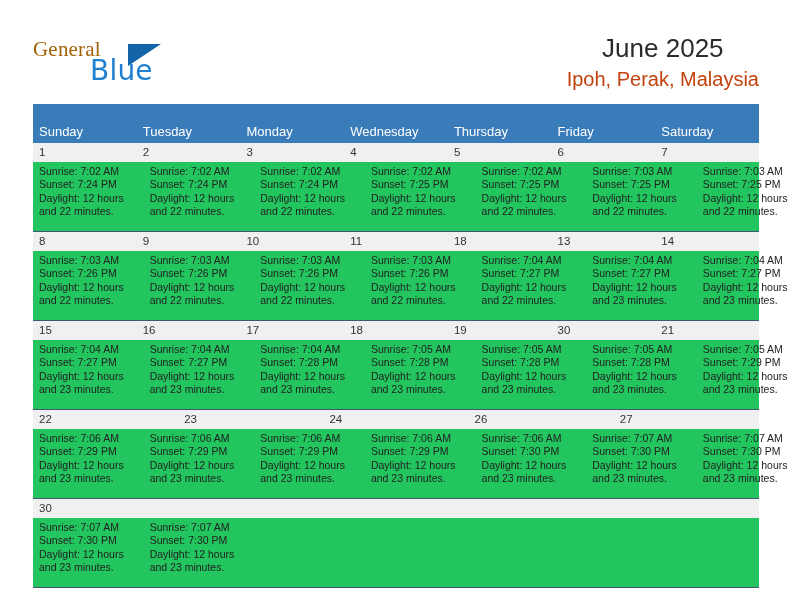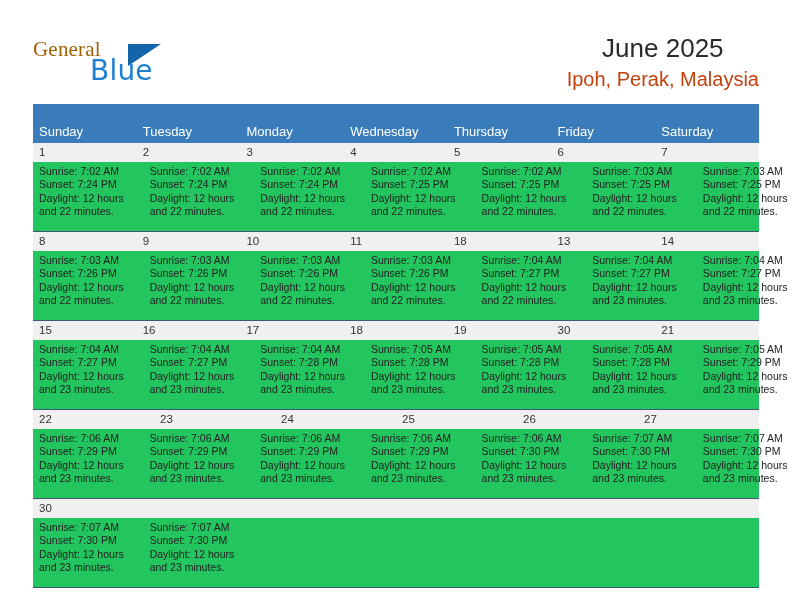--- a/index.html
+++ b/index.html
@@ -348,21 +348,20 @@
               <div class="detail-line">Daylight: 12 hours</div>
               <div class="detail-line">and 23 minutes.</div>
             </div>
           </div>
         </div>
         <div class="week-row">
           <div class="daynum-strip">
             <div class="daynum-cell">22</div>
             <div class="daynum-cell">23</div>
             <div class="daynum-cell">24</div>
-            <div class="daynum-cell">25</div>
             <div class="daynum-cell">26</div>
             <div class="daynum-cell">27</div>
           </div>
           <div class="detail-strip">
             <div class="detail-cell">
               <div class="detail-line">Sunrise: 7:06 AM</div>
               <div class="detail-line">Sunset: 7:29 PM</div>
               <div class="detail-line">Daylight: 12 hours</div>
               <div class="detail-line">and 23 minutes.</div>
             </div>

